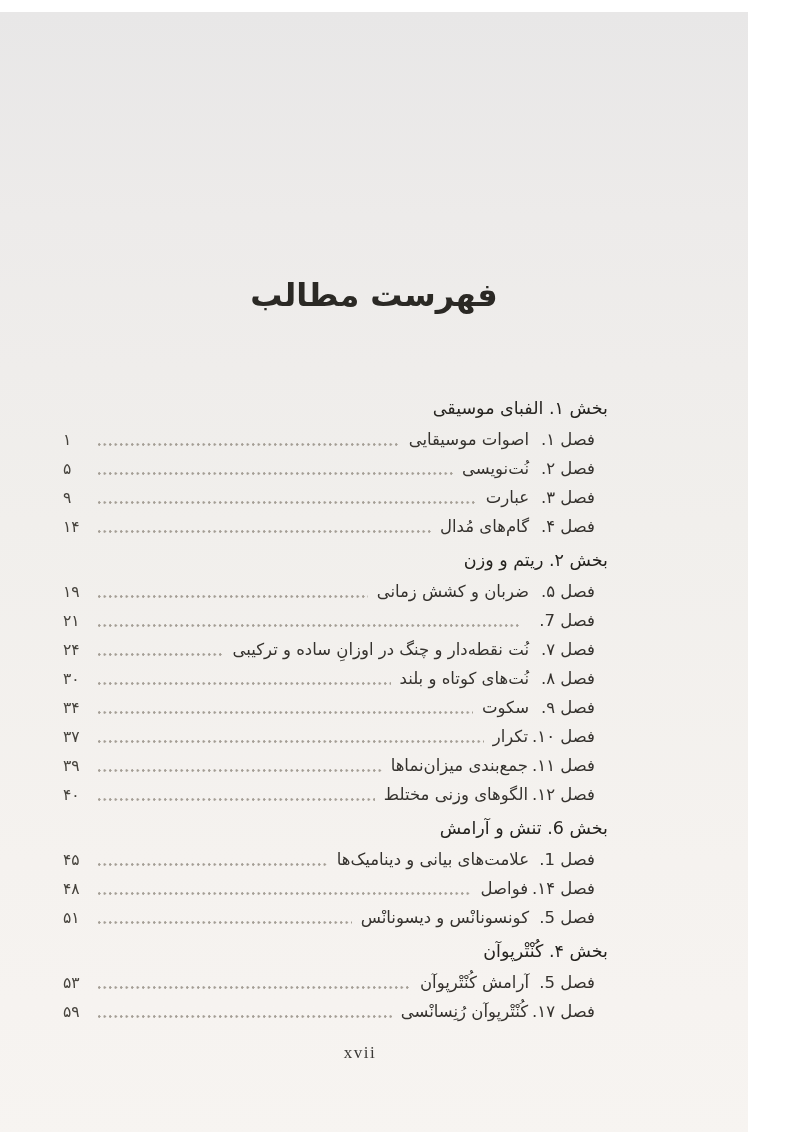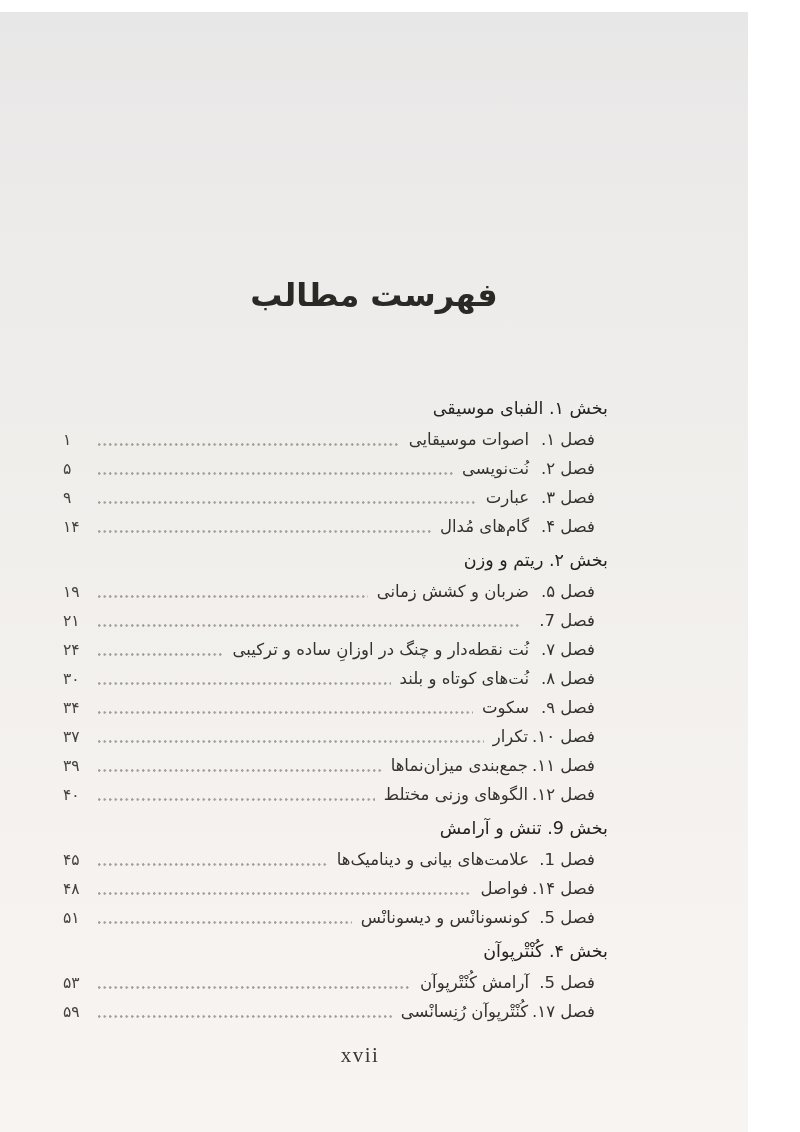--- a/index.html
+++ b/index.html
@@ -47,21 +47,21 @@
   }
   .ch-page{
     flex:0 0 auto;min-width:26px;
     text-align:left;direction:ltr;
     font-size:15.5px;color:#45423c;
   }
   .footer{
     position:absolute;top:1031px;left:0;right:28px;
     text-align:center;
     font-family:"Liberation Serif","DejaVu Serif",serif;
-    font-size:21px;letter-spacing:1.5px;color:#3b3936;
+    font-size:17px;letter-spacing:1.5px;color:#3b3936;
   }
 </style>
 </head>
 <body>
 
 <div class="page">
   <h1 class="toc-title">فهرست مطالب</h1>
   <div class="toc">
   <section class="toc-section">
     <h2 class="section-heading">بخش ۱. الفبای موسیقی</h2>
@@ -150,21 +150,21 @@
   <div class="chapter-row">
     <span class="ch-label">فصل ۱۲.</span>
     <span class="ch-title">الگوهای وزنی مختلط</span>
     <span class="leader"></span>
     <span class="ch-page">۴۰</span>
   </div>
 </div>
   </section>
 
   <section class="toc-section">
-    <h2 class="section-heading">بخش 9. تنش و آرامش</h2>
+    <h2 class="section-heading">بخش 6. تنش و آرامش</h2>
     <div class="chapters">
   <div class="chapter-row">
     <span class="ch-label">فصل 1.</span>
     <span class="ch-title">علامت‌های بیانی و دینامیک‌ها</span>
     <span class="leader"></span>
     <span class="ch-page">۴۵</span>
   </div>
 
   <div class="chapter-row">
     <span class="ch-label">فصل ۱۴.</span>

